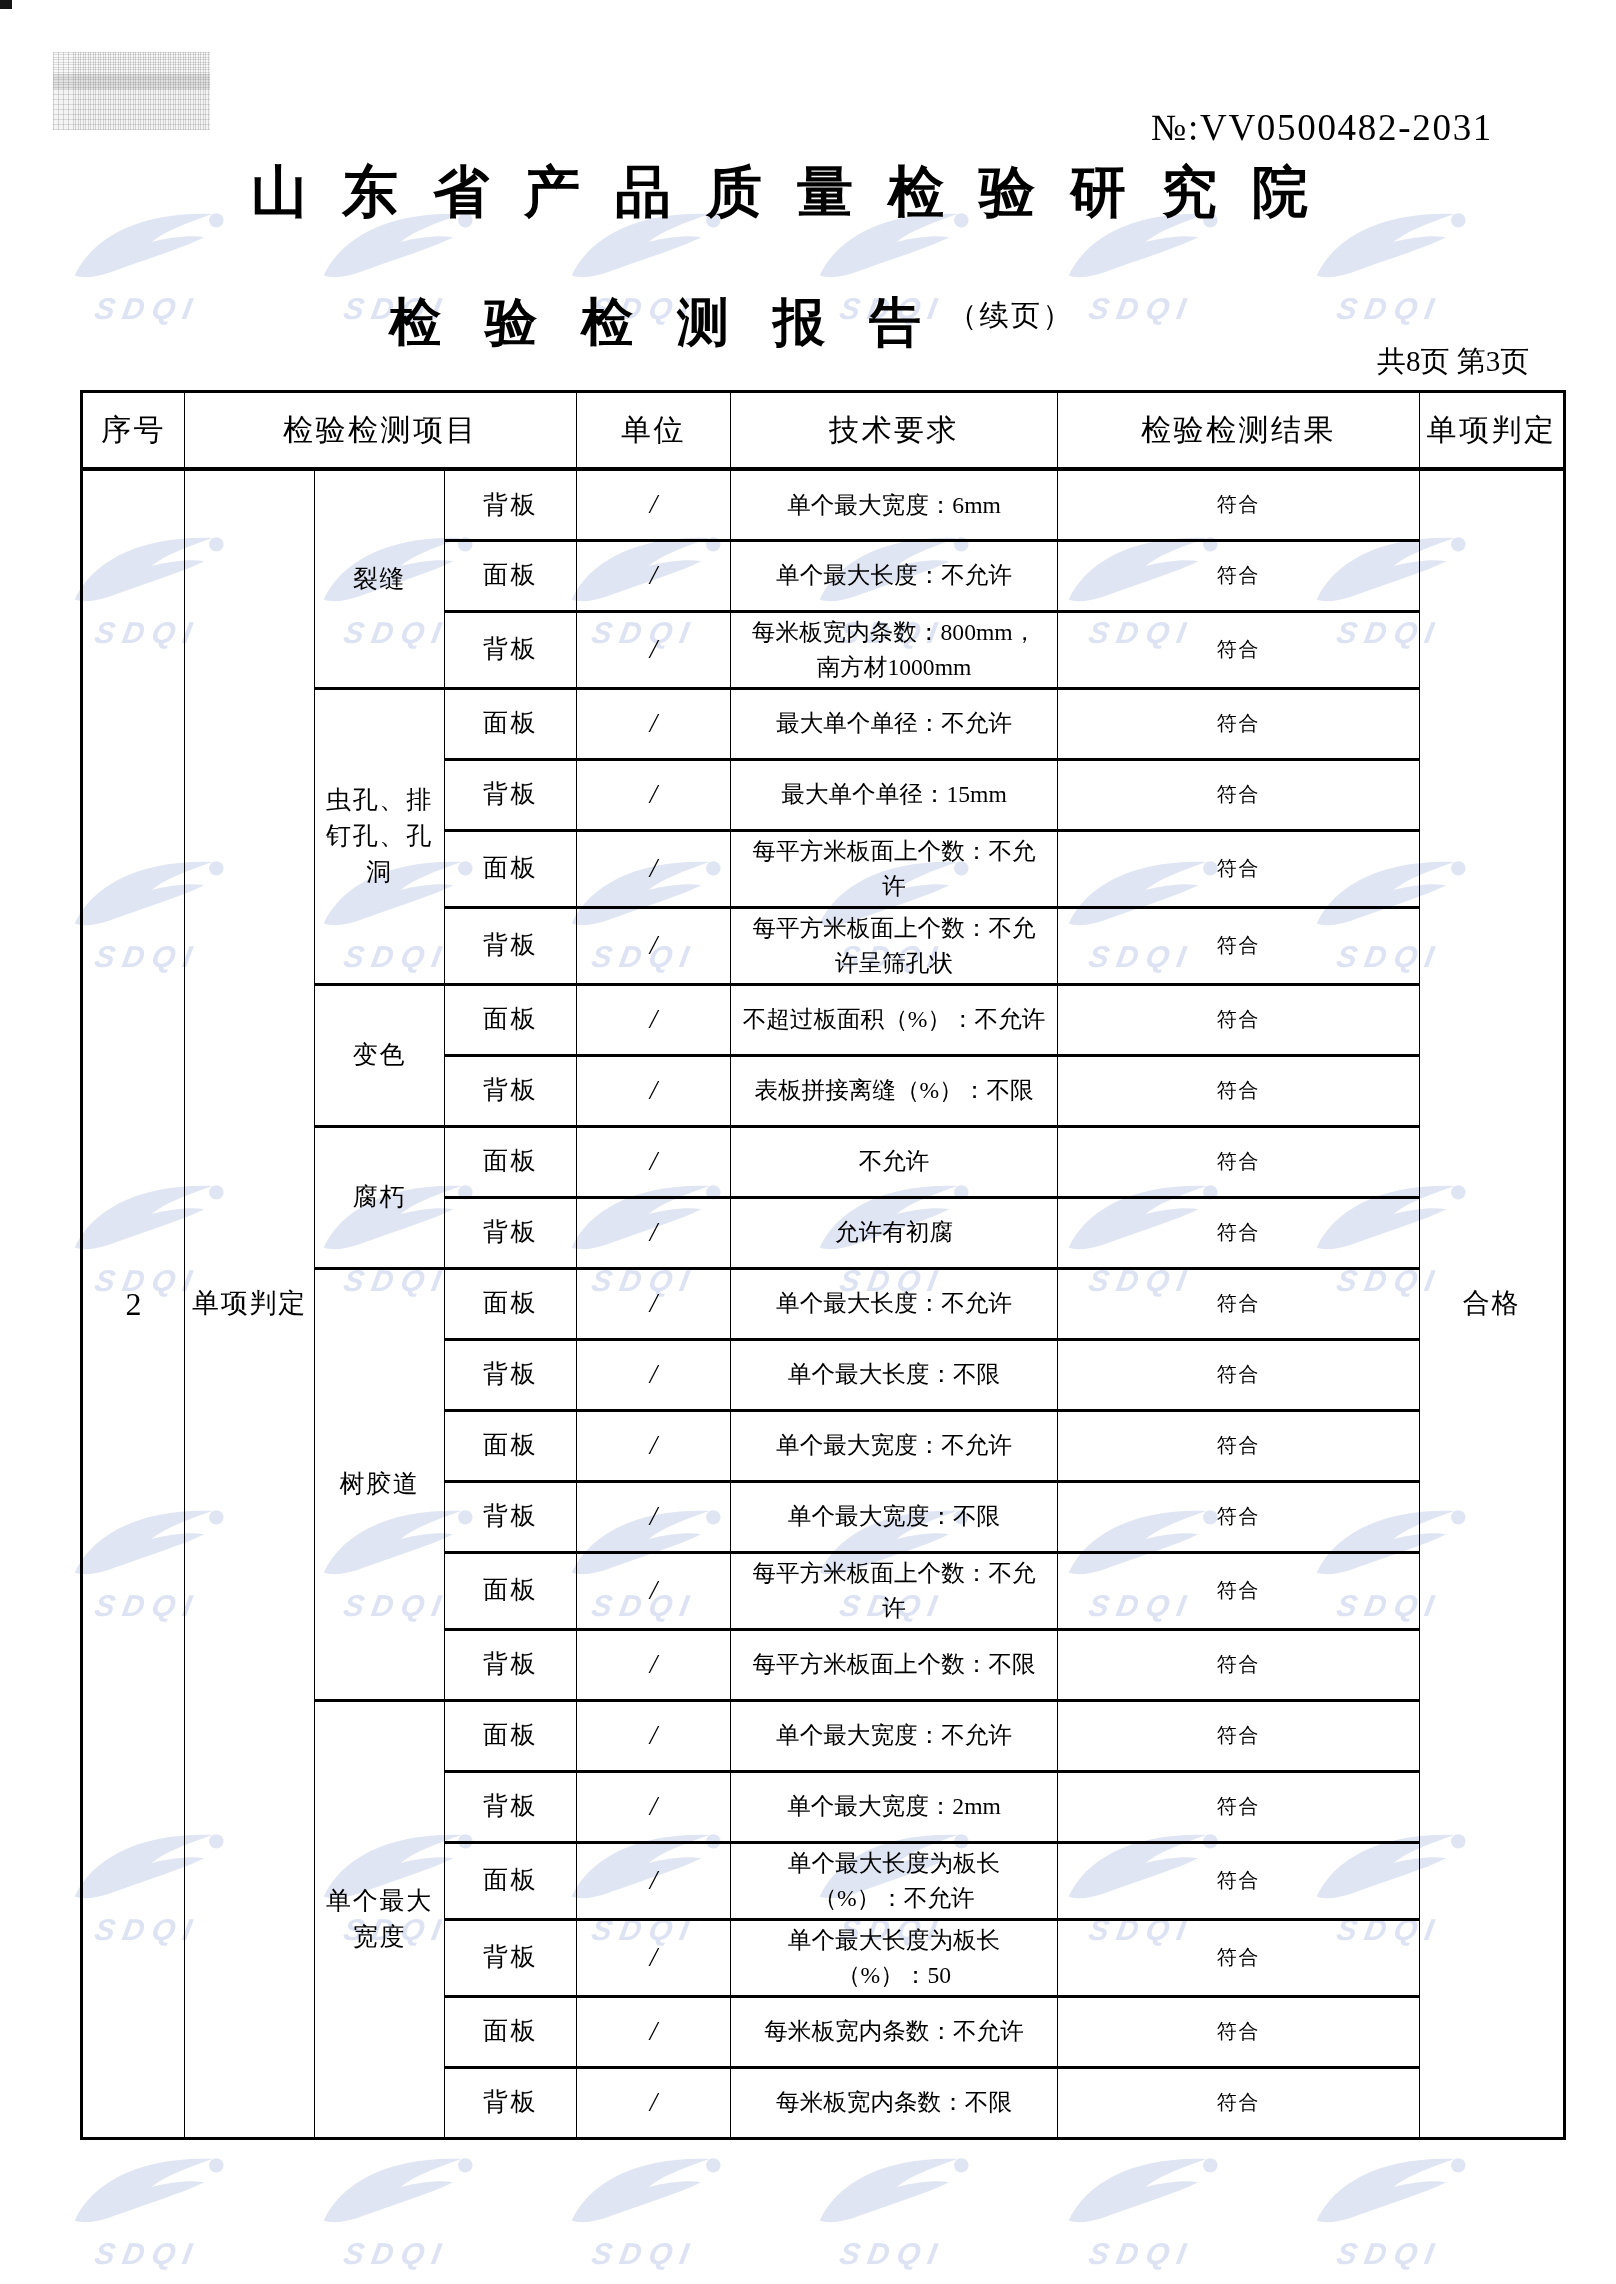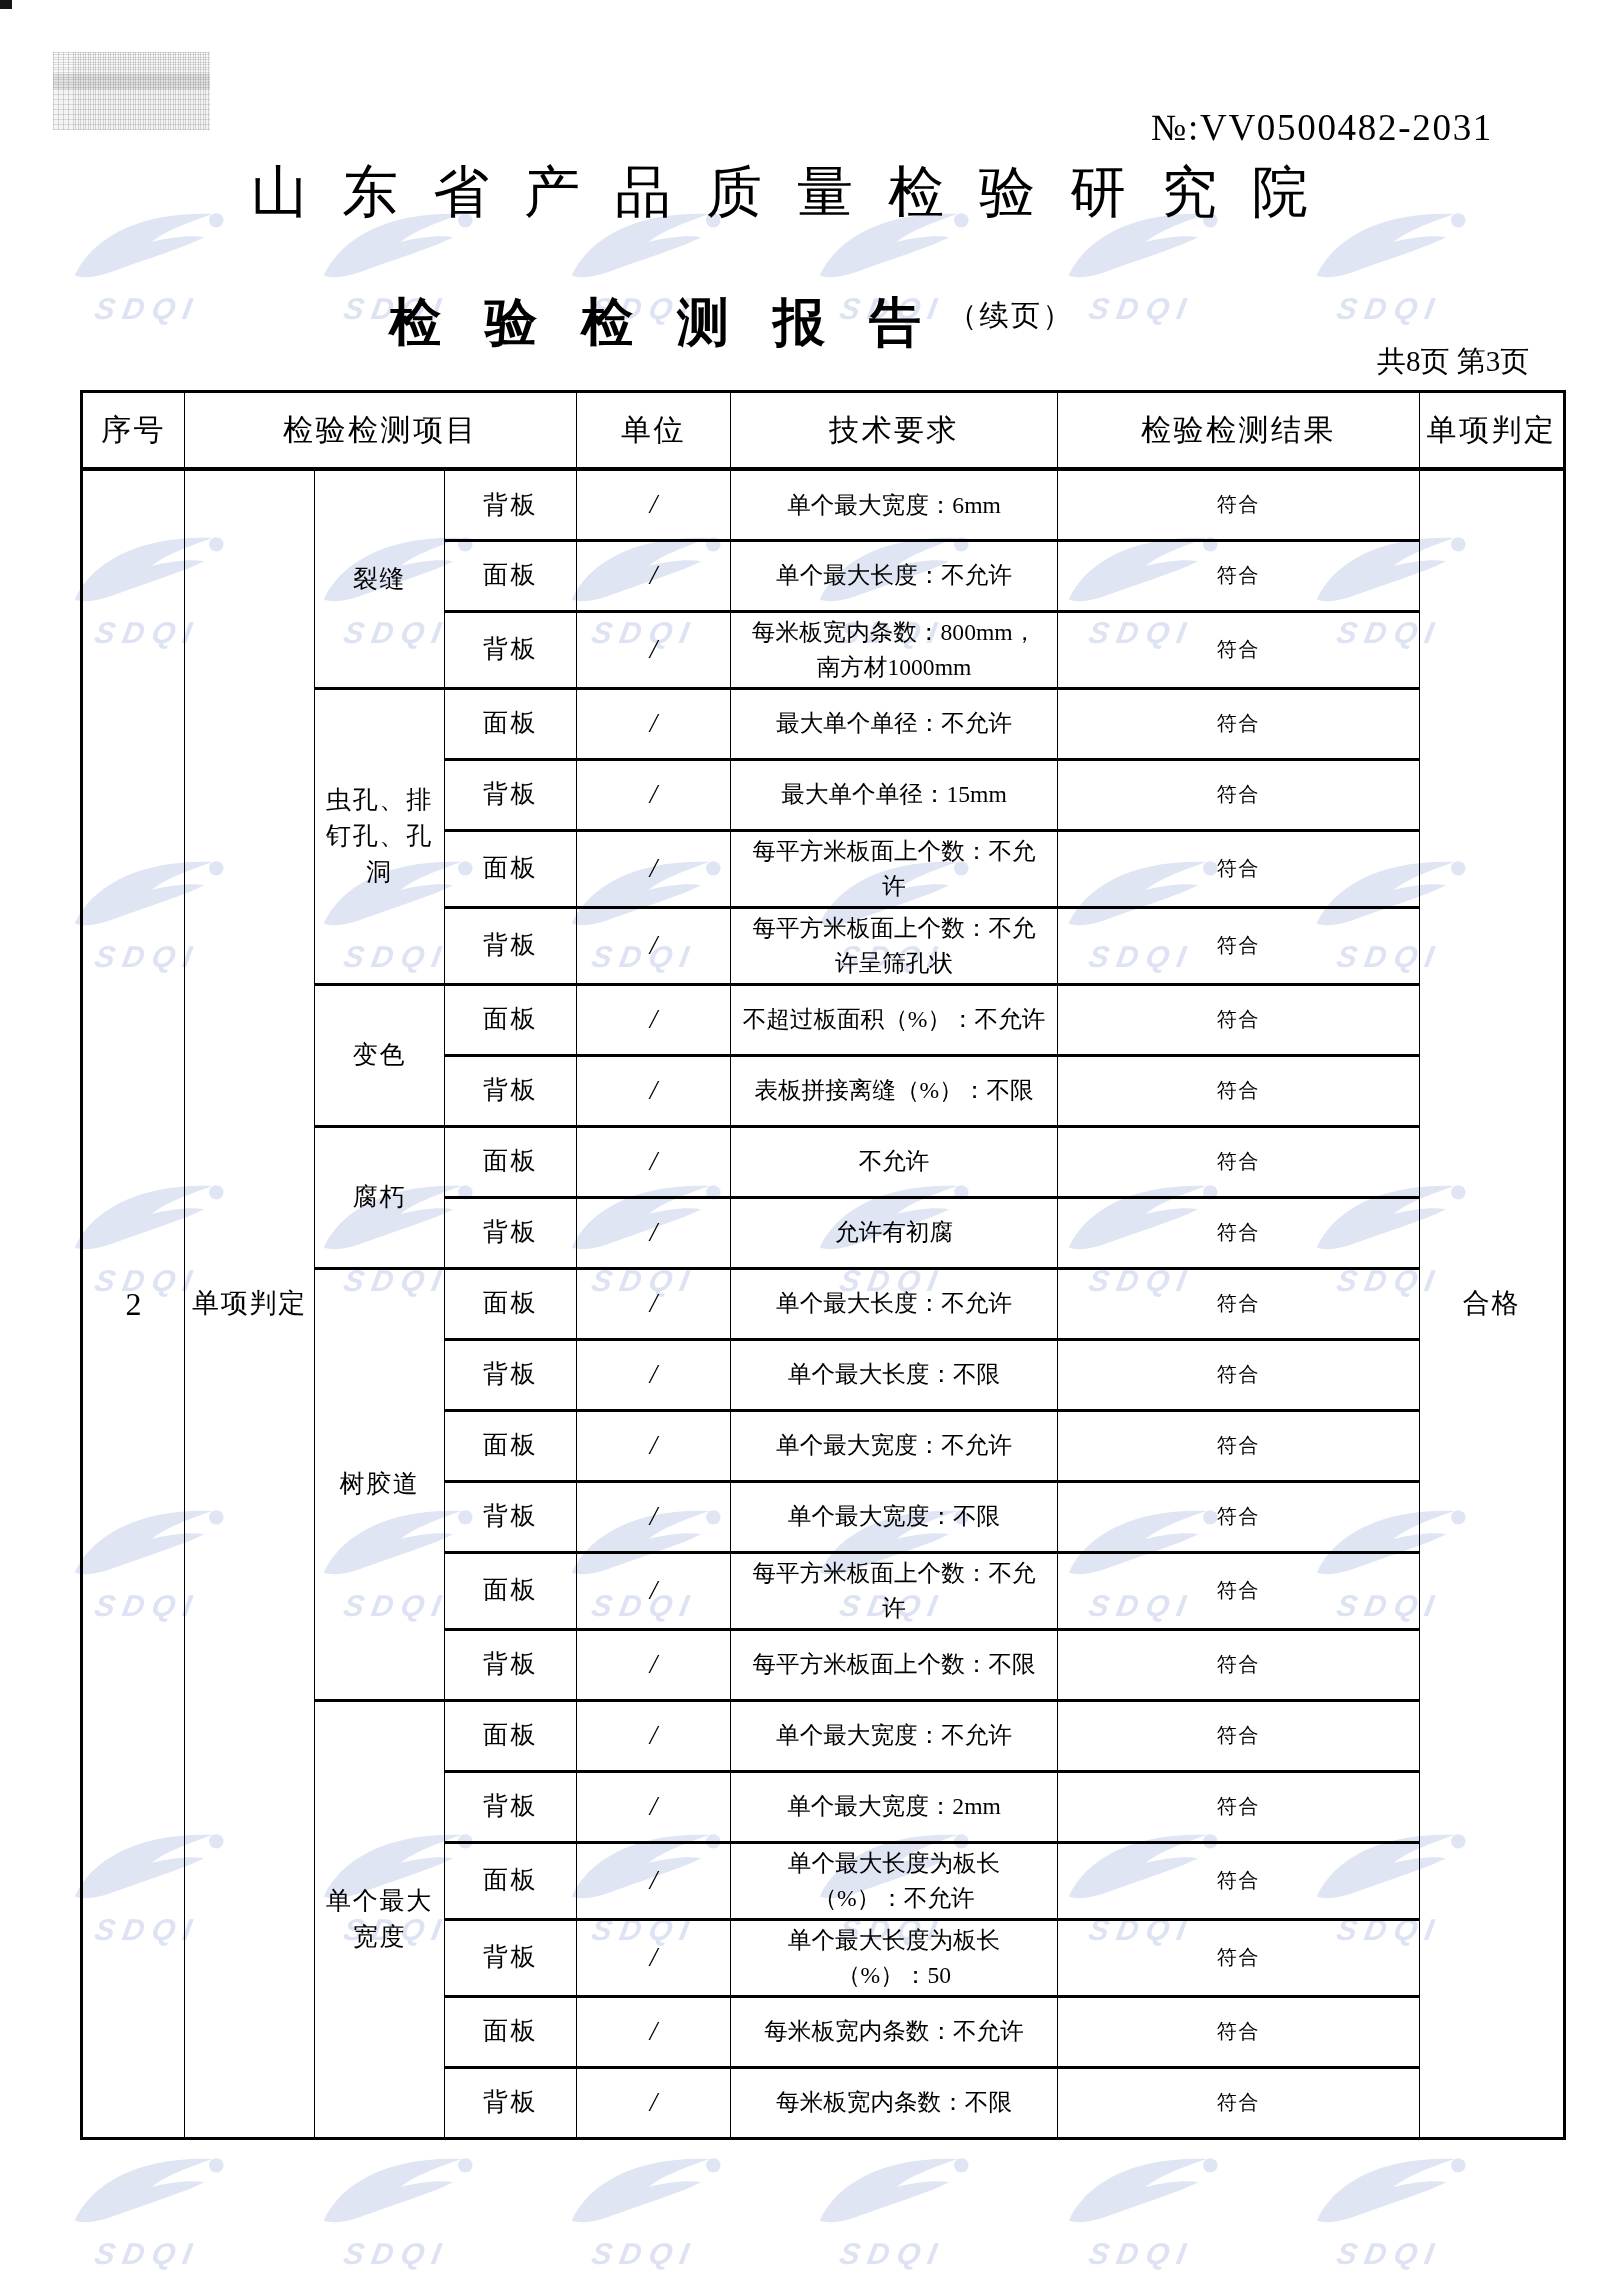--- a/index.html
+++ b/index.html
@@ -28,21 +28,21 @@
   .noise-block {
     position:absolute; left:53px; top:52px; width:157px; height:78px;
     background-image:
       repeating-linear-gradient(90deg, rgba(90,90,90,.22) 0 0.8px, transparent 0.8px 2.5px),
       repeating-linear-gradient(0deg, rgba(90,90,90,.18) 0 0.8px, transparent 0.8px 2.5px),
       linear-gradient(180deg, rgba(150,150,150,.06) 0 28%, rgba(110,110,110,.20) 28% 48%, rgba(150,150,150,.10) 48% 100%);
   }
 
   
   .report-no { position:absolute; left:1151px; top:106px; font-size:37px; letter-spacing:1.7px; white-space:nowrap; }
-  .title-cn  { position:absolute; left:251px; top:155px; font-size:56px; font-weight:normal; letter-spacing:35px; white-space:nowrap; }
+  .title-cn  { position:absolute; left:251px; top:155px; font-size:56px; font-weight:bold; letter-spacing:35px; white-space:nowrap; }
   .title-en  { position:absolute; left:268px; top:244px; font-size:37px; font-weight:bold; word-spacing:13.5px; letter-spacing:0.8px; white-space:nowrap; }
   .report-type { position:absolute; left:389px; top:288px; font-size:52px; font-weight:bold; letter-spacing:44px; white-space:nowrap; }
   .continued { position:absolute; left:948px; top:296px; font-size:29px; letter-spacing:2.5px; white-space:nowrap; }
   .pagination { position:absolute; left:1377px; top:342px; font-size:29px; white-space:nowrap; }
 
   
   table.report-table {
     position:absolute; left:80px; top:390px;
     width:1483px; border-collapse:collapse; table-layout:fixed;
     border:3.4px solid #000;

